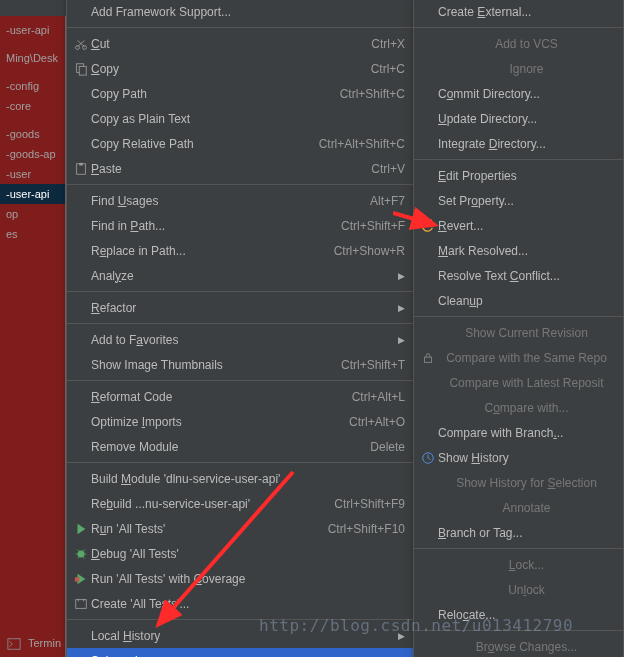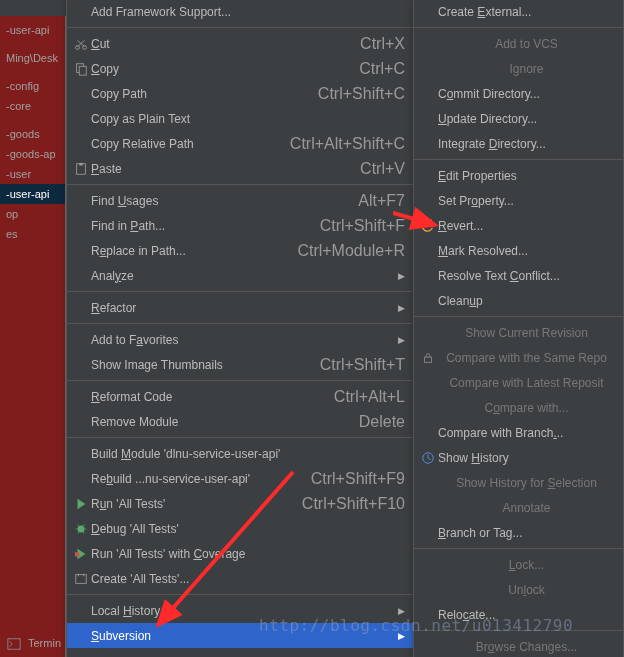--- a/index.html
+++ b/index.html
@@ -71,21 +71,21 @@
     flex: none;
   }
   .label {
     flex: 1;
     white-space: nowrap;
     overflow: hidden;
   }
   .shortcut {
     flex: none;
     color: #999999;
-    font-size: 16px;
+    font-size: 12px;
     padding-left: 10px;
   }
   .submenu-arrow {
     flex: none;
     width: 10px;
     text-align: right;
     font-size: 9px;
     color: #aaaaaa;
   }
   .menu-item.selected .submenu-arrow { color: #ffffff; }
@@ -199,21 +199,21 @@
       <span class="shortcut">Alt+F7</span>
     </div>
     <div class="menu-item">
       <span class="icon-slot"></span>
       <span class="label">Find in <span class="underline">P</span>ath...</span>
       <span class="shortcut">Ctrl+Shift+F</span>
     </div>
     <div class="menu-item">
       <span class="icon-slot"></span>
       <span class="label">R<span class="underline">e</span>place in Path...</span>
-      <span class="shortcut">Ctrl+Module+R</span>
+      <span class="shortcut">Ctrl+Show+R</span>
     </div>
     <div class="menu-item">
       <span class="icon-slot"></span>
       <span class="label">Anal<span class="underline">y</span>ze</span>
       <span class="submenu-arrow">▶</span>
     </div>
     <div class="separator"></div>
     <div class="menu-item">
       <span class="icon-slot"></span>
       <span class="label"><span class="underline">R</span>efactor</span>
@@ -228,20 +228,25 @@
     <div class="menu-item">
       <span class="icon-slot"></span>
       <span class="label">Show Image Thumbnails</span>
       <span class="shortcut">Ctrl+Shift+T</span>
     </div>
     <div class="separator"></div>
     <div class="menu-item">
       <span class="icon-slot"></span>
       <span class="label"><span class="underline">R</span>eformat Code</span>
       <span class="shortcut">Ctrl+Alt+L</span>
+    </div>
+    <div class="menu-item">
+      <span class="icon-slot"></span>
+      <span class="label">Optimize <span class="underline">I</span>mports</span>
+      <span class="shortcut">Ctrl+Alt+O</span>
     </div>
     <div class="menu-item">
       <span class="icon-slot"></span>
       <span class="label">Remove Module</span>
       <span class="shortcut">Delete</span>
     </div>
     <div class="separator"></div>
     <div class="menu-item">
       <span class="icon-slot"></span>
       <span class="label">Build <span class="underline">M</span>odule 'dlnu-service-user-api'</span>

